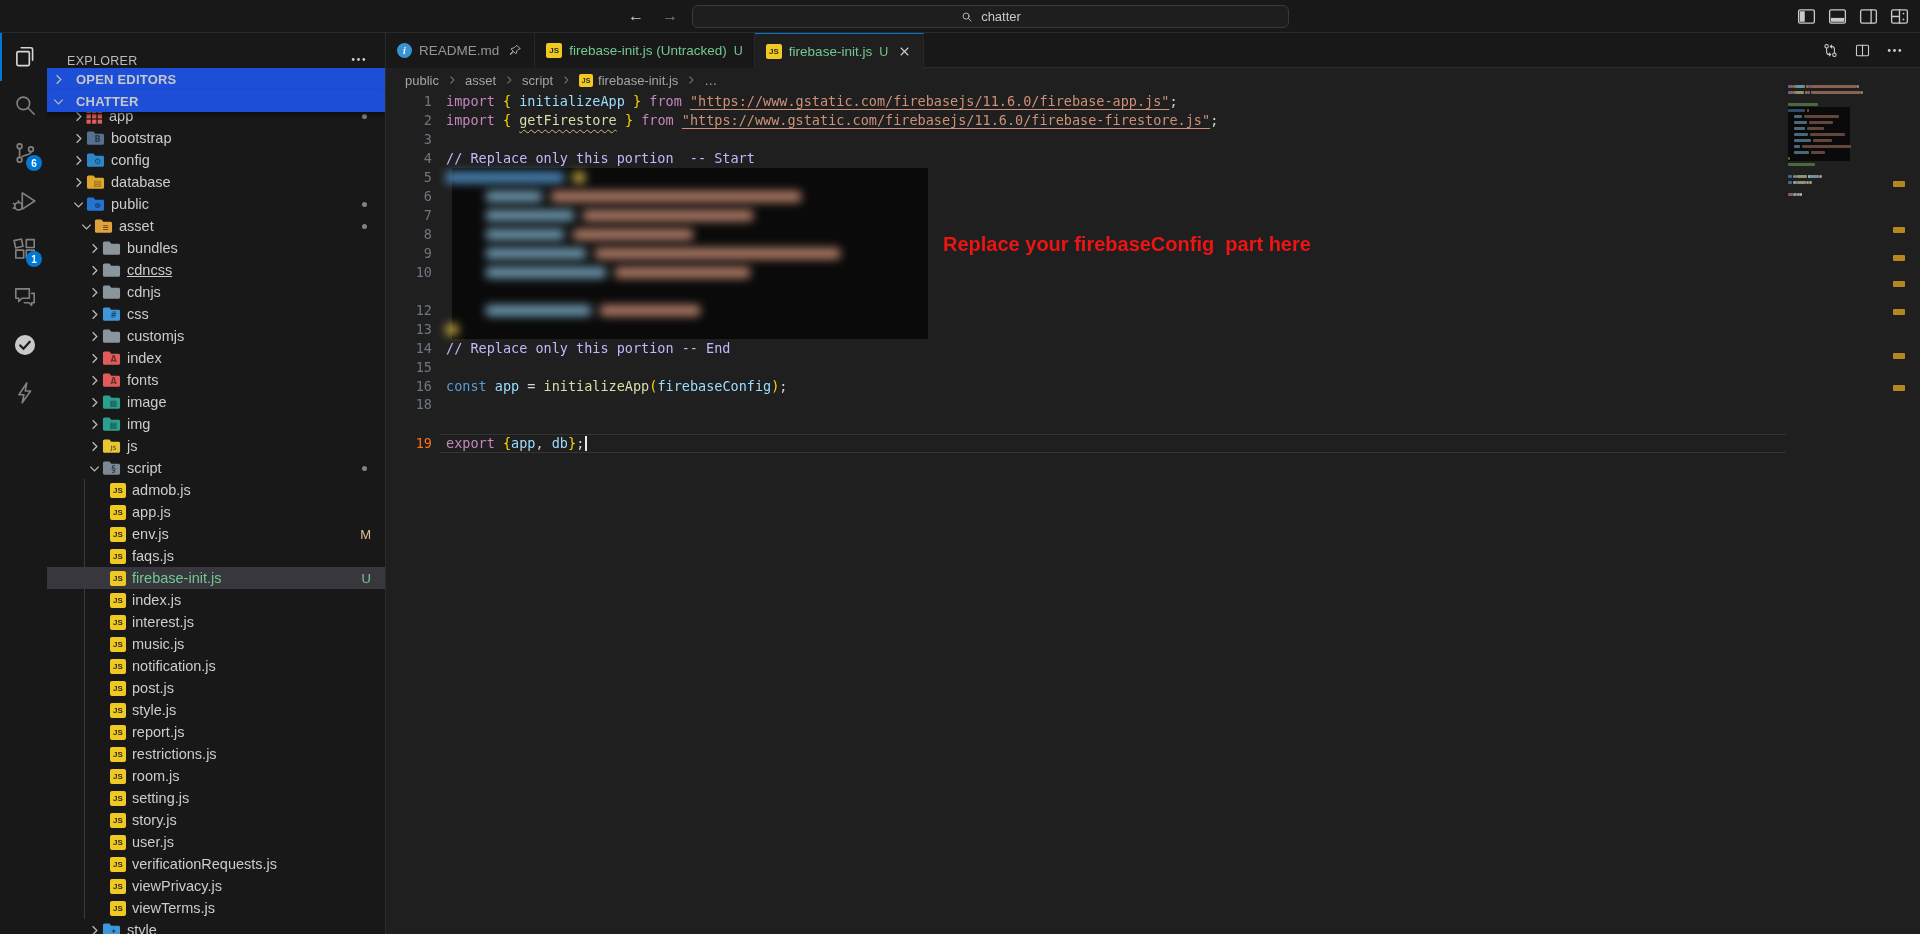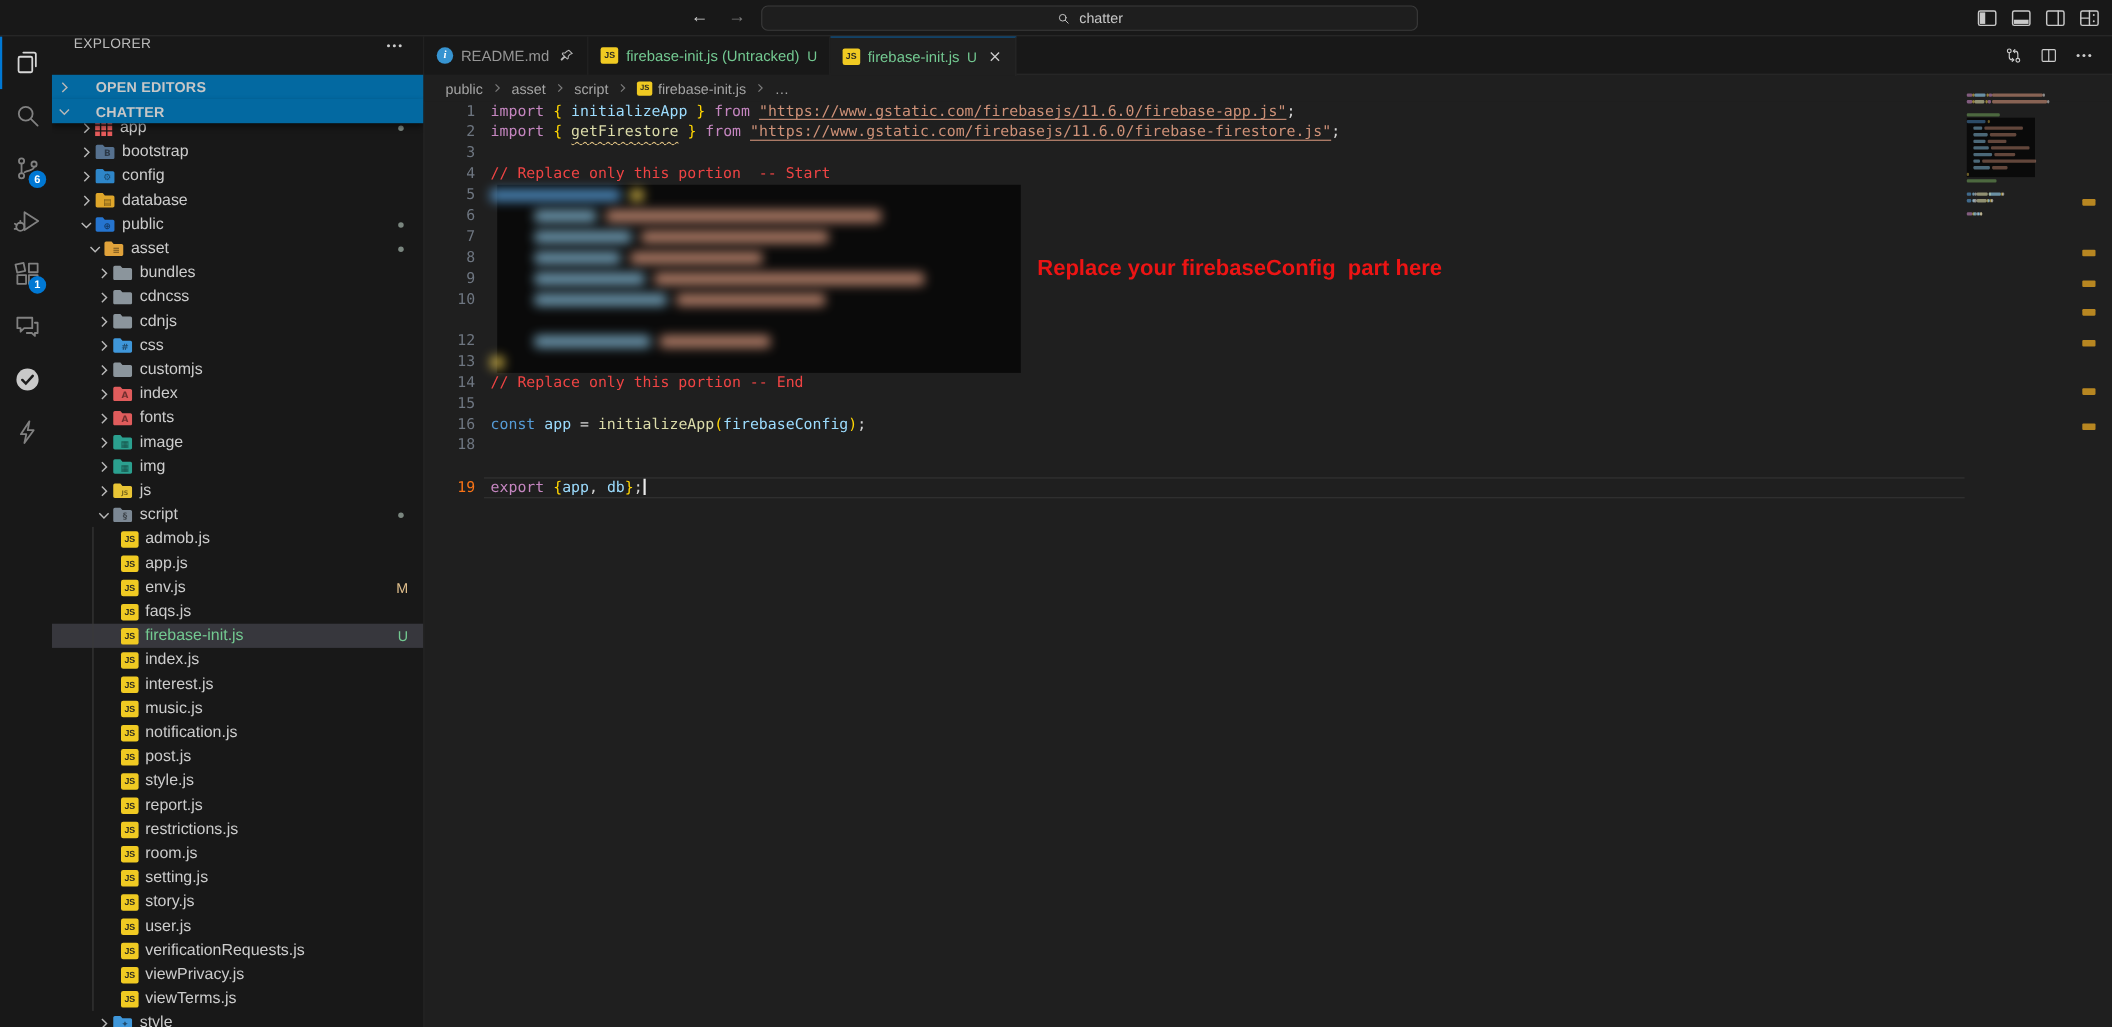--- a/index.html
+++ b/index.html
@@ -20,23 +20,23 @@
 
   
   .activitybar{position:absolute;left:0;top:33px;width:47px;bottom:0;background:#181818;z-index:20}
   .ab-item{position:relative;width:47px;height:48px;display:flex;align-items:center;justify-content:center;color:#818181;border-left:2px solid transparent}
   .ab-item.active{color:#d7d7d7;border-left:2px solid #0078d4}
   .ab-badge{position:absolute;right:5px;bottom:6px;background:#0078d4;color:#fff;border-radius:9px;min-width:16px;height:16px;
             font-size:10px;font-weight:bold;display:flex;align-items:center;justify-content:center;padding:0 3px}
 
   
   .sidebar{position:absolute;left:47px;top:33px;width:339px;bottom:0;background:#181818;border-right:1px solid #2b2b2b;overflow:hidden}
-  .sb-title{position:absolute;top:0;left:0;right:0;height:35px;display:flex;align-items:flex-start;justify-content:space-between;padding:0 18px 0 20px}
+  .sb-title{position:absolute;top:0;left:0;right:0;height:35px;display:flex;align-items:flex-end;justify-content:space-between;padding:0 18px 0 20px}
   .sb-title .lbl{font-size:12.5px;color:#bcbcbc;letter-spacing:.3px}
-  .sb-sec{position:absolute;left:0;right:0;height:22px;display:flex;align-items:center;gap:21px;padding-left:4px;background:#0369a1}
+  .sb-sec{position:absolute;left:0;right:0;height:22px;display:flex;align-items:center;gap:10px;padding-left:4px;background:#1d4ed8}
   .sb-sec .lbl{font-size:13px;font-weight:bold;color:#c7c7c7;letter-spacing:.2px}
   .sec-open{top:35px}
   .sec-proj{top:57px;z-index:5;box-shadow:0 3px 5px rgba(0,0,0,.45)}
   .tree{position:absolute;top:72px;left:0;right:0;bottom:0;overflow:hidden}
   .trow{position:absolute;left:0;right:0;height:22px;display:flex;align-items:center}
   .trow .chev{width:16px;height:16px;flex:none;display:flex;align-items:center;justify-content:center}
   .trow .ticon{flex:none;margin-right:6px;display:flex;align-items:center}
   .trow .tlbl{font-size:14.5px;color:#cccccc;white-space:nowrap}
   .trow.selected{background:#37373d}
   .trow.selected .tlbl{color:#73C991}
@@ -71,21 +71,21 @@
   .code-line{position:absolute;left:0;right:0;height:19px;z-index:2}
   .num{position:absolute;left:0;width:46px;text-align:right;color:#6e7681;font:13.5px "DejaVu Sans Mono",monospace;line-height:19px}
   .code-line.current .num{color:#f97316}
   .ct{position:absolute;left:60px;top:0;height:19px;font:13.5px "DejaVu Sans Mono",monospace;line-height:19px;white-space:pre}
   .ct.blur{display:flex;align-items:center;gap:9px;filter:blur(5px);opacity:.85}
   .bar{height:11px;border-radius:2px;flex:none}
   .b-st{background:#569CD6}.b-vr{background:#9CDCFE;opacity:.8}.b-sr{background:#CE9178}.b-b1{background:#e2c24a}
   .t-kw{color:#C586C0}.t-st{color:#569CD6}.t-vr{color:#9CDCFE}.t-fn{color:#DCDCAA}
   .t-fnw{color:#DCDCAA;text-decoration:#d7ba7d wavy underline;text-decoration-thickness:1px;text-underline-offset:3.5px}
   .t-srl{color:#CE9178;text-decoration:underline;text-underline-offset:3px}
-  .t-cm{color:#ef4444}.t-b1{color:#ffd602}.t-pn{color:#d4d4d4}
+  .t-cm{color:#c4b5fd}.t-b1{color:#ffd602}.t-pn{color:#d4d4d4}
   .code-line.current::after{content:"";position:absolute;left:54px;width:1346px;top:0;bottom:0;
                             border-top:1px solid #343434;border-bottom:1px solid #343434;pointer-events:none}
   .cursor{display:inline-block;width:1.5px;height:15px;background:#eaeaea;vertical-align:-3px;margin-left:1px}
   .annotation{position:absolute;left:557px;top:200px;color:#ed1414;font-size:20px;font-weight:bold;white-space:pre;z-index:4}
 
   
   .minimap{position:absolute;left:1400px;top:50px;width:106px;height:220px;z-index:3}
   .mm-line{position:absolute;height:2.5px;border-radius:1px;opacity:.6}
   .mm-block{position:absolute;left:2px;width:62px;background:#0a0a0a}
   .rmark{position:absolute;left:1507px;width:12px;height:6px;background:#d29922;opacity:.85;border-radius:1px;z-index:3}
@@ -341,21 +341,21 @@
               <path d="M6 3.5 10.5 8 6 12.5"></path>
             </svg>
           </span>
           <span class="ticon">
             <svg width="19" height="16" viewBox="0 0 20 16">
               <path d="M1 3C1 2 1.7 1.2 2.6 1.2h5.2l2 2.3h7.6c.9 0 1.6.7 1.6 1.6v8.3c0 .9-.7 1.6-1.6 1.6H2.6c-.9 0-1.6-.7-1.6-1.6z" fill="#8b959c"></path>
             </svg>
           </span>
           <span class="tlbl">bundles</span>
         </div>
-        <div class="trow" style="top: 154px; padding-left: 39px;">
+        <div class="trow" style="top: 154px; padding-left: 39px; text-decoration: underline;">
           <span class="chev">
             <svg width="15" height="15" viewBox="0 0 16 16" fill="none" stroke="#b8b8b8" stroke-width="1.4">
               <path d="M6 3.5 10.5 8 6 12.5"></path>
             </svg>
           </span>
           <span class="ticon">
             <svg width="19" height="16" viewBox="0 0 20 16">
               <path d="M1 3C1 2 1.7 1.2 2.6 1.2h5.2l2 2.3h7.6c.9 0 1.6.7 1.6 1.6v8.3c0 .9-.7 1.6-1.6 1.6H2.6c-.9 0-1.6-.7-1.6-1.6z" fill="#8b959c"></path>
             </svg>
           </span>

